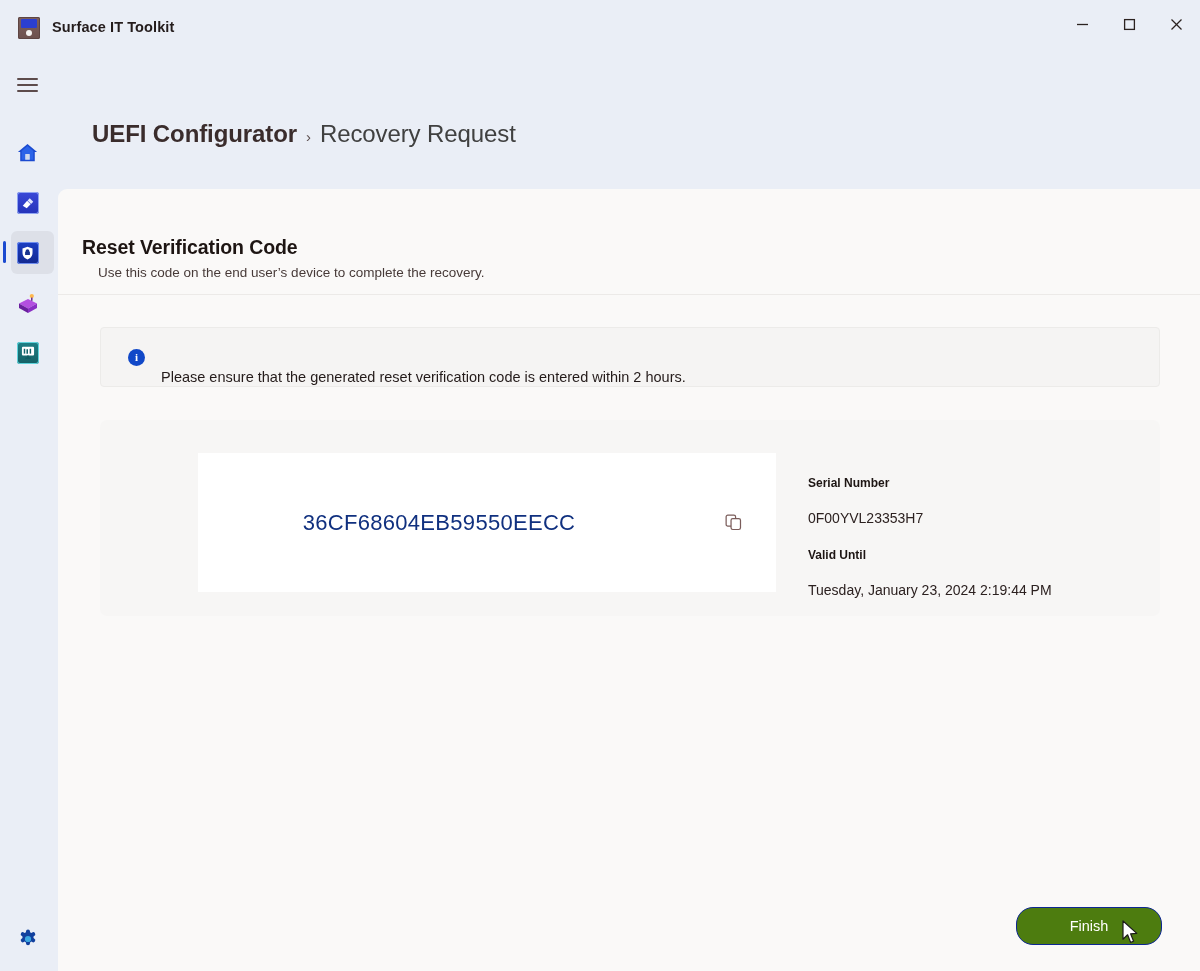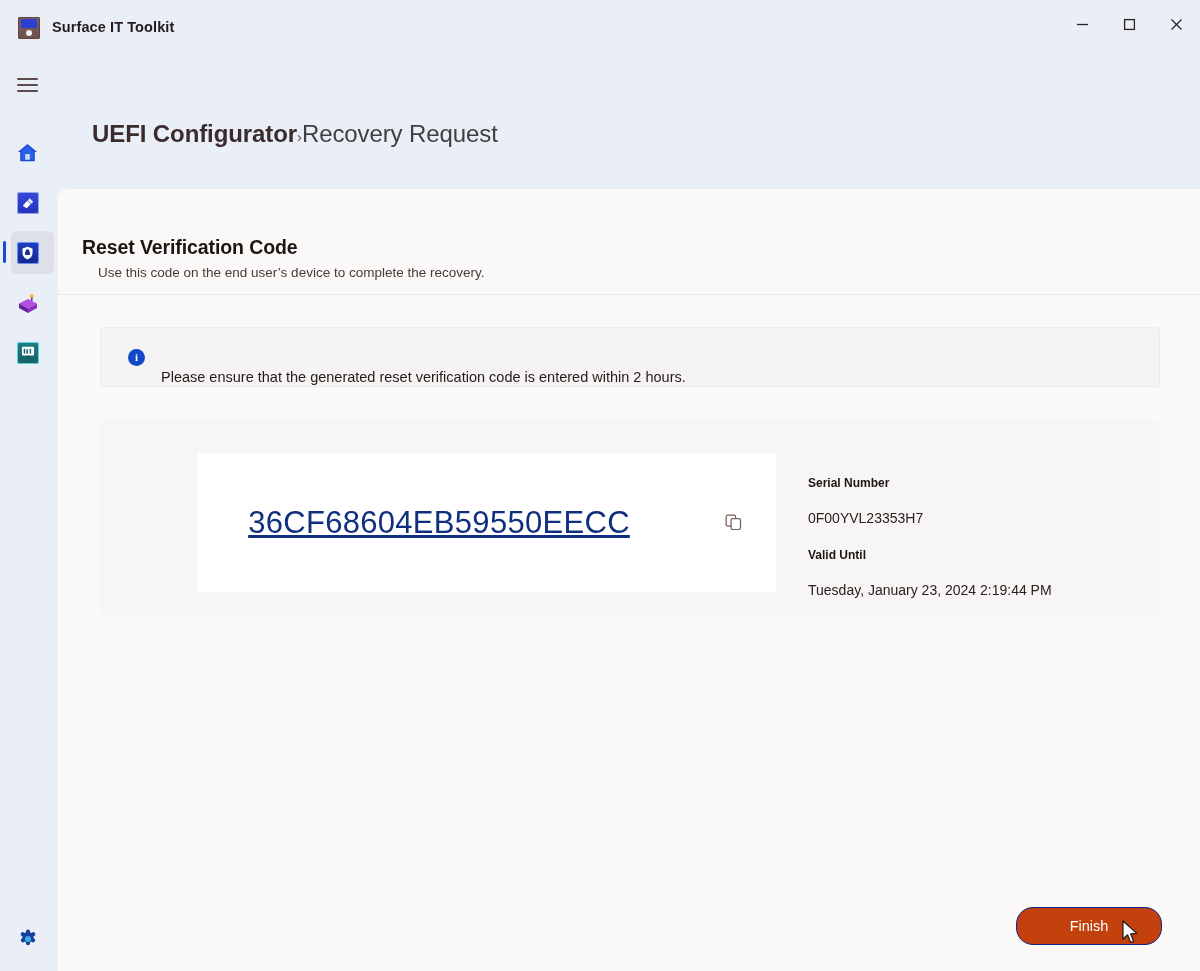--- a/index.html
+++ b/index.html
@@ -81,21 +81,21 @@
   .sq.blue  { background: linear-gradient(#3a49d8 0%, #2433b9 100%); box-shadow: inset 0 0 0 1px #8fa4f2; }
   .sq.navy  { background: linear-gradient(#1d3fc4 0%, #12288e 100%); box-shadow: inset 0 0 0 1px #6f8ef0; }
   .sq.teal  { background: linear-gradient(#1d7f85 0%, #156065 100%); box-shadow: inset 0 0 0 1px #5fd3dc; }
 
   .rail-gear { position: absolute; left: 0; bottom: 8px; width: 55px; height: 44px;
     display: flex; align-items: center; justify-content: center; }
 
   
   .breadcrumb {
     position: absolute; left: 92px; top: 120px;
-    font-size: 24px; display: flex; align-items: baseline; 
+    font-size: 24px; display: flex; align-items: baseline; gap: 9px;
   }
   .bc-parent { color: #3a2c2c; font-weight: bold; letter-spacing: -0.1px; }
   .bc-sep { color: #5c4f4f; font-size: 15px; font-weight: normal; }
   .bc-current { color: #404040; font-weight: normal; letter-spacing: -0.1px; }
 
   
   .card {
     position: absolute; left: 58px; top: 189px; width: 1142px; height: 782px;
     background: #faf9f8;
     border-top-left-radius: 9px;
@@ -131,37 +131,36 @@
     position: absolute; left: 42px; top: 231px; width: 1060px; height: 196px;
     background: #f7f6f5; border-radius: 7px;
   }
   .codepanel {
     position: absolute; left: 98px; top: 33px; width: 578px; height: 139px;
     background: #ffffff;
   }
   .codetext {
     position: absolute; left: 0; right: 96px; top: 0; bottom: 0;
     display: flex; align-items: center; justify-content: center;
-    font-size: 31px; color: #10307f; letter-spacing: 0.3px;
+    font-size: 22px; color: #10307f; letter-spacing: 0.3px;
     font-family: "Liberation Sans", sans-serif;
-    text-decoration: underline;
   }
   .copybtn {
     position: absolute; right: 30px; top: 50%; transform: translateY(-50%);
     width: 26px; height: 26px; display: flex; align-items: center; justify-content: center;
   }
   .meta { position: absolute; left: 708px; top: 56px; }
   .meta-label { font-size: 12px; font-weight: bold; color: #1d1513; }
   .meta-value { font-size: 14px; color: #2c2120; margin-top: 20px; }
   .meta-gap { height: 22px; }
 
   
   .finish {
     position: absolute; left: 958px; top: 718px; width: 146px; height: 38px;
-    background: #c2410c; color: #ffffff;
+    background: #4d7c0f; color: #ffffff;
     border: 1px solid #0d2792; border-radius: 17px;
     font-size: 14.5px; font-family: "Liberation Sans", sans-serif;
     display: flex; align-items: center; justify-content: center;
     cursor: pointer;
   }
   .cursor {
     position: absolute; left: 1122px; top: 920px; width: 18px; height: 26px;
     pointer-events: none;
   }
 </style>

